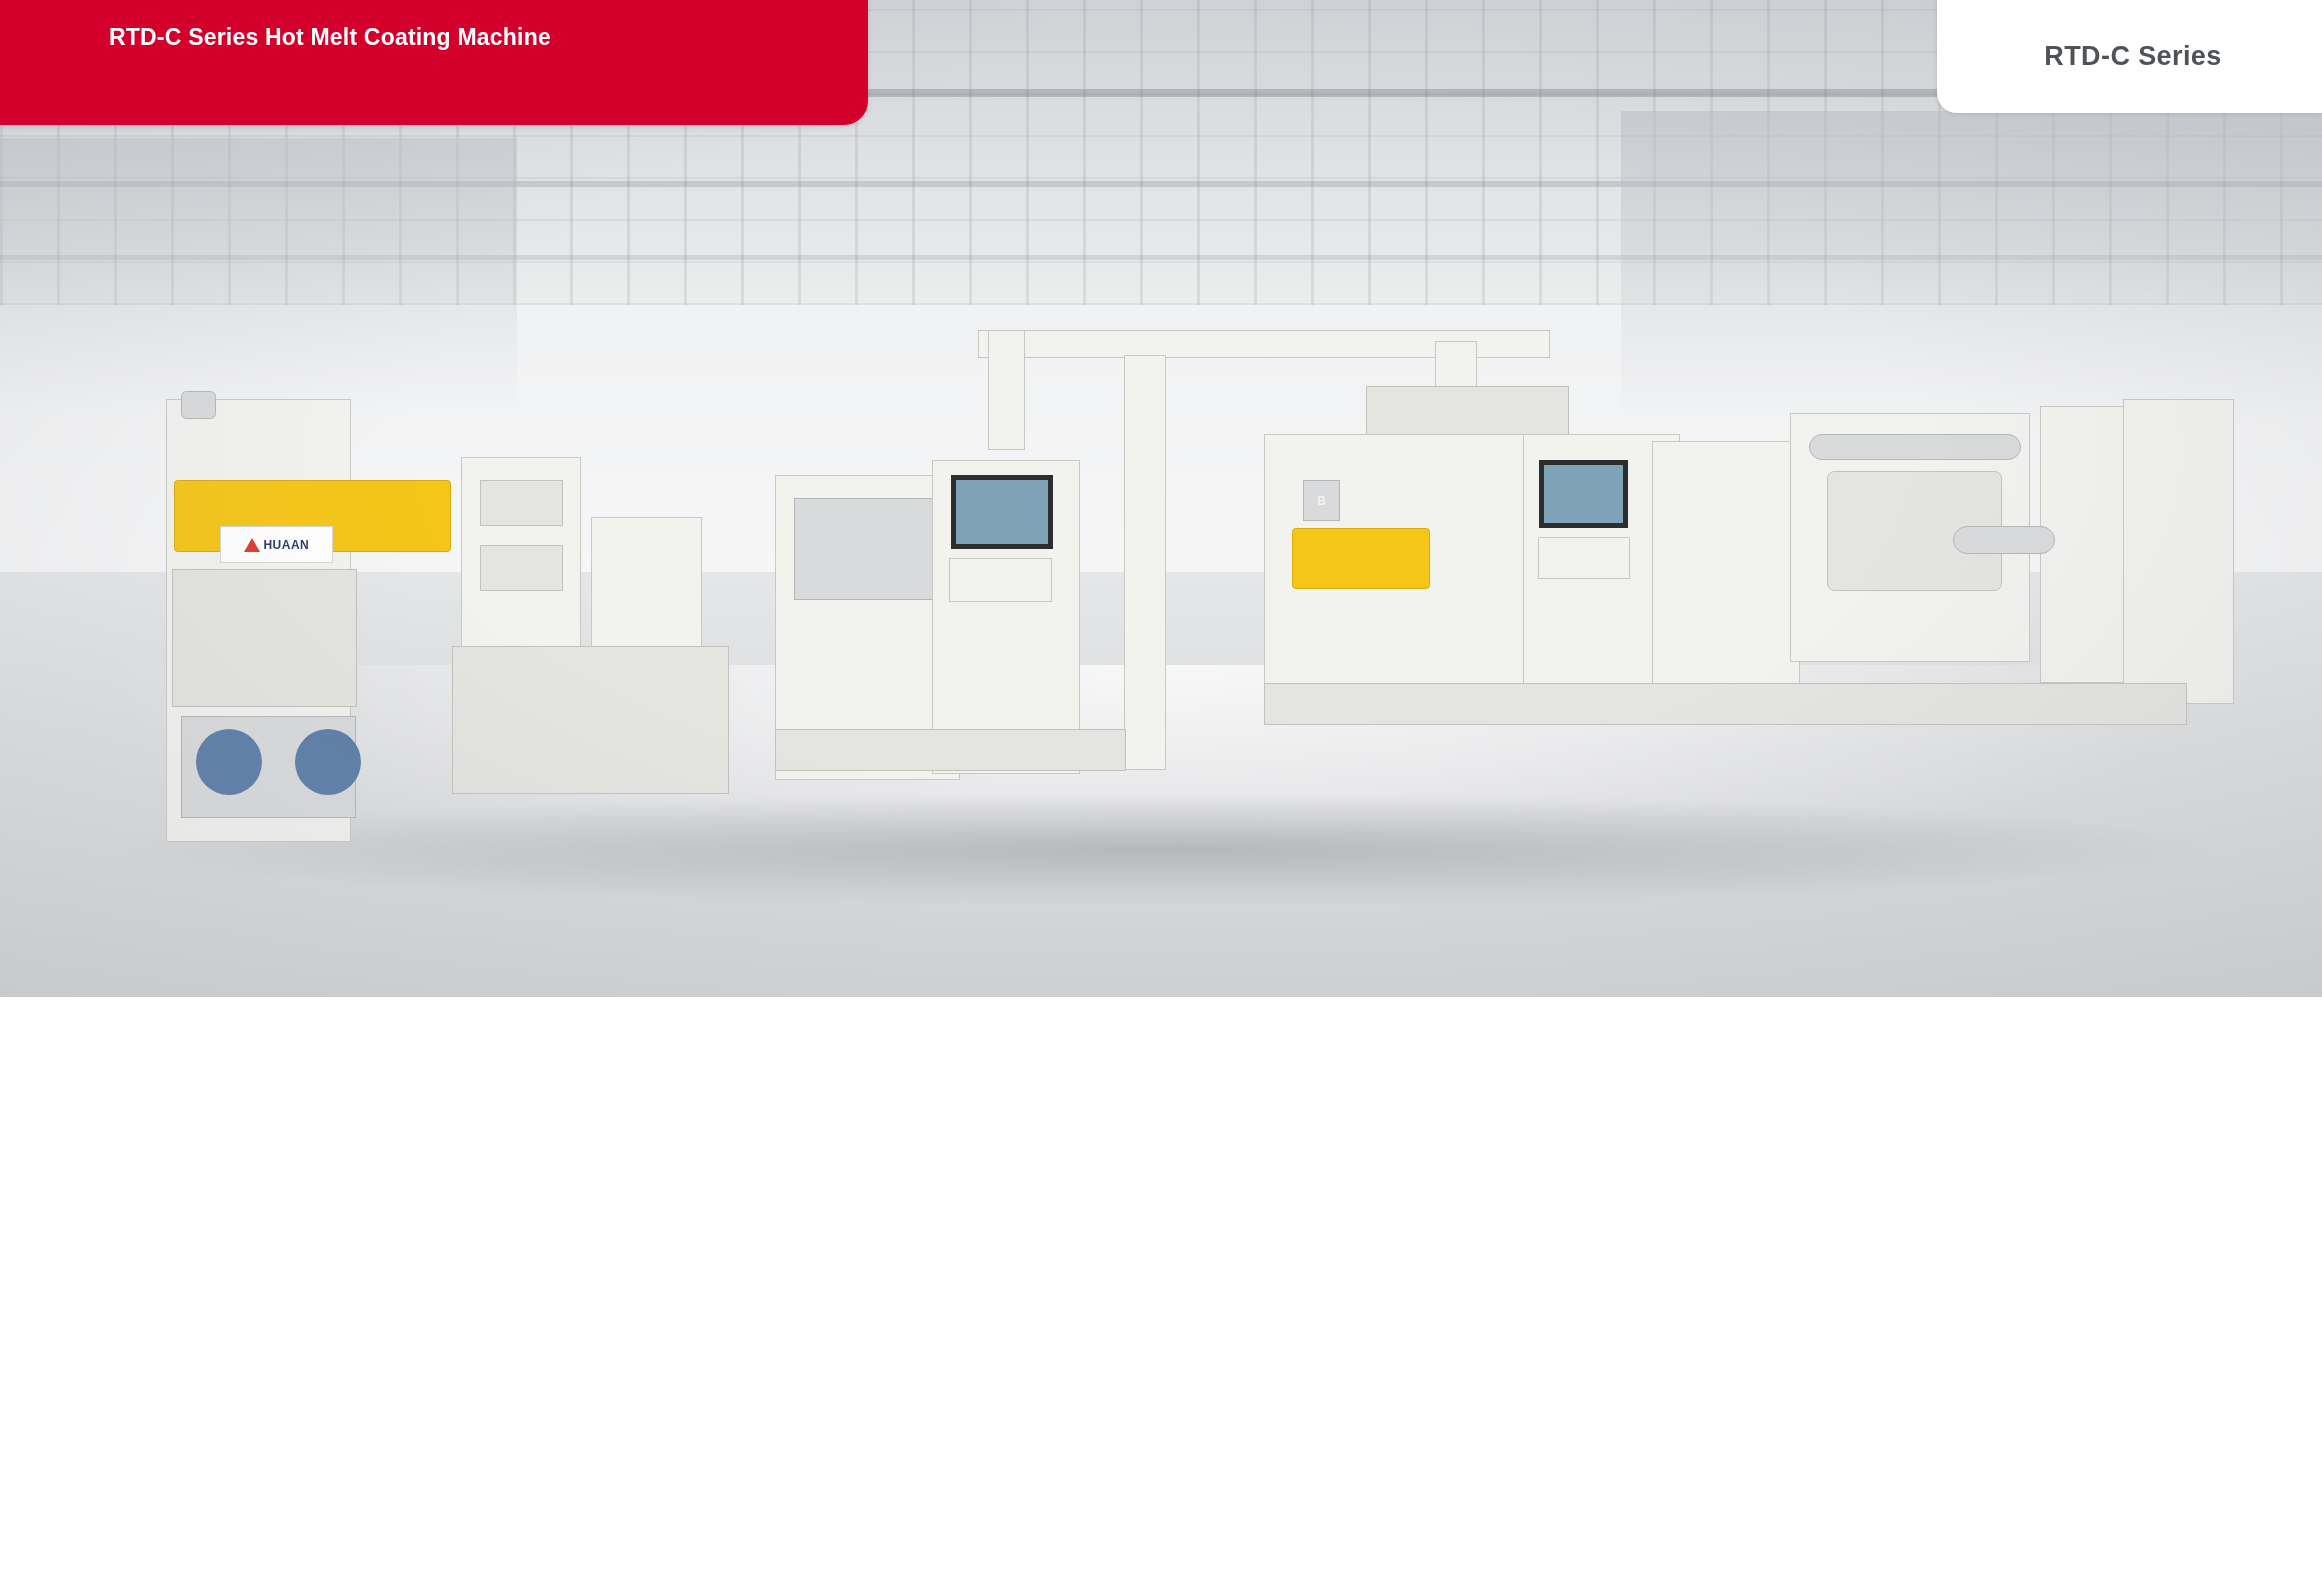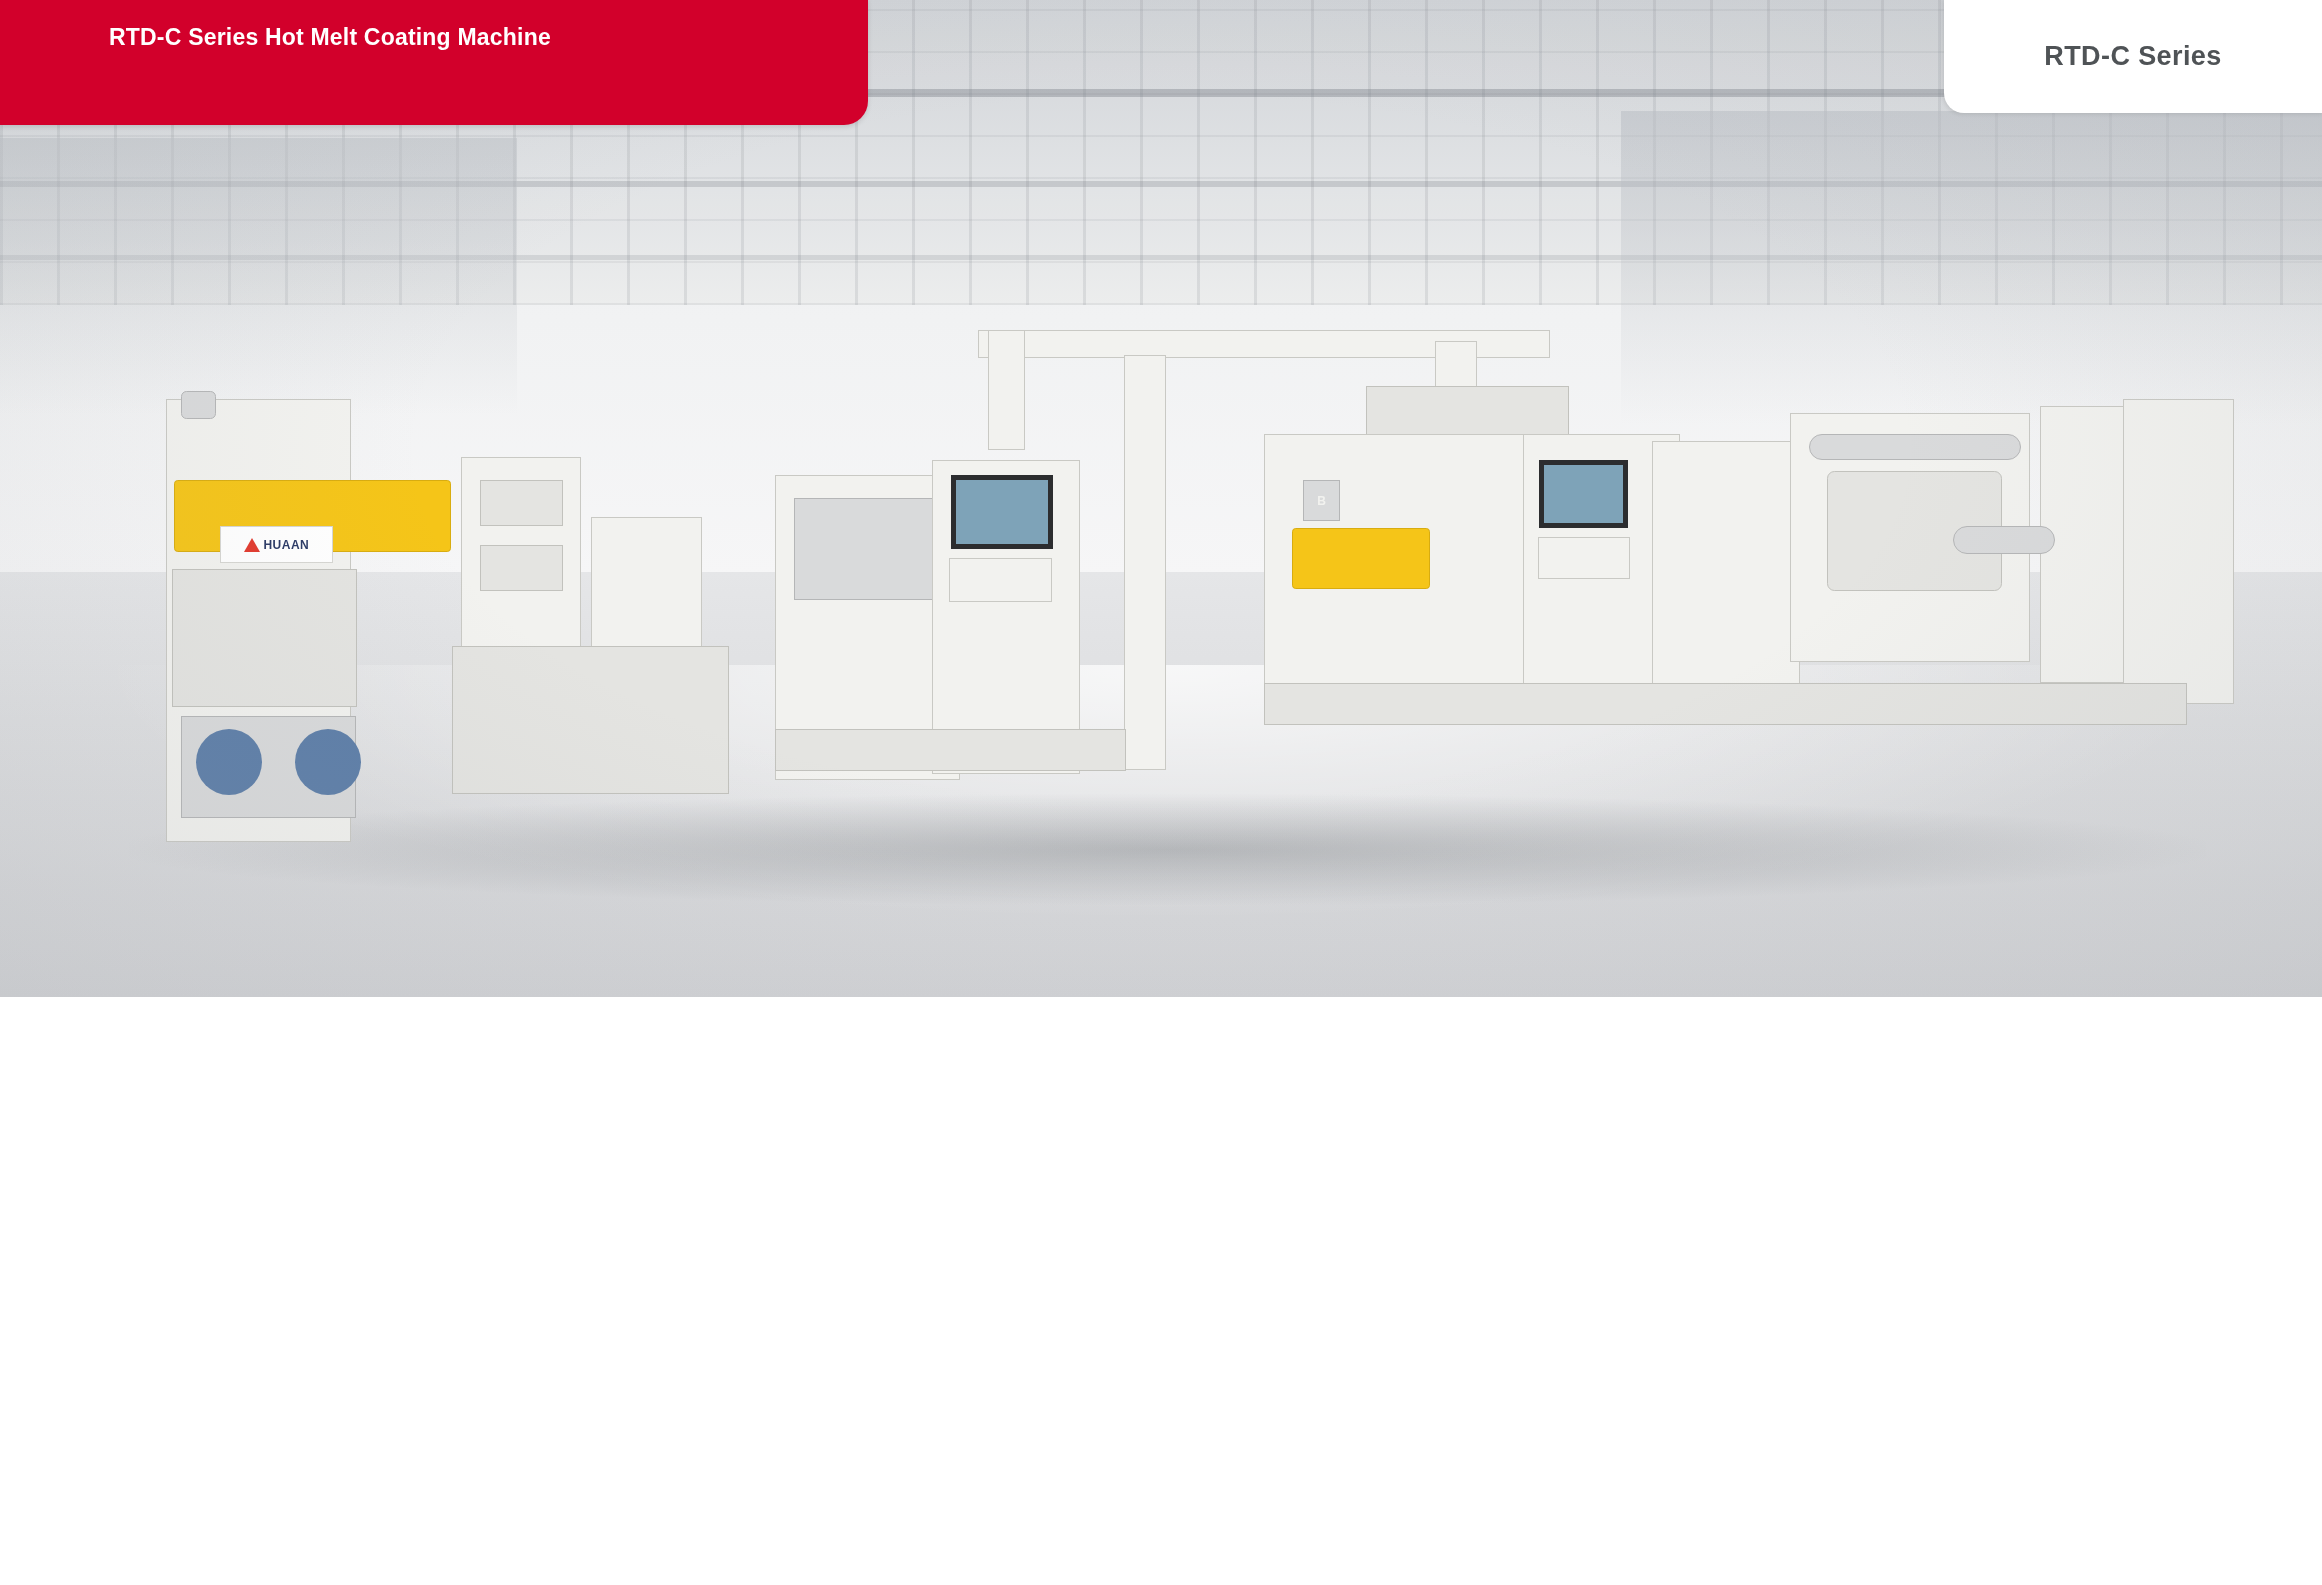--- a/index.html
+++ b/index.html
@@ -105,20 +105,21 @@
   .banner .t2 { font-size:25px; font-weight:bold; margin-top:13px; letter-spacing:0.9px; }
 
   
   .series-tab {
     position:absolute; right:0; top:0;
     width:378px; height:113px;
     background:#ffffff;
     border-bottom-left-radius:20px;
     display:flex; align-items:center; justify-content:center;
     box-shadow: -0.9px 0.9px 4.6px rgba(0,0,0,.10);
+    padding-left: 7px;
   }
   .series-tab span { font-size:27px; font-weight:bold; color:#4f5356; letter-spacing:0.4px; }
 
   
   .content {
     position:absolute; left:0; top:997px; width:2322px; height:589px;
     background:#ffffff;
   }
 </style>
 </head>

